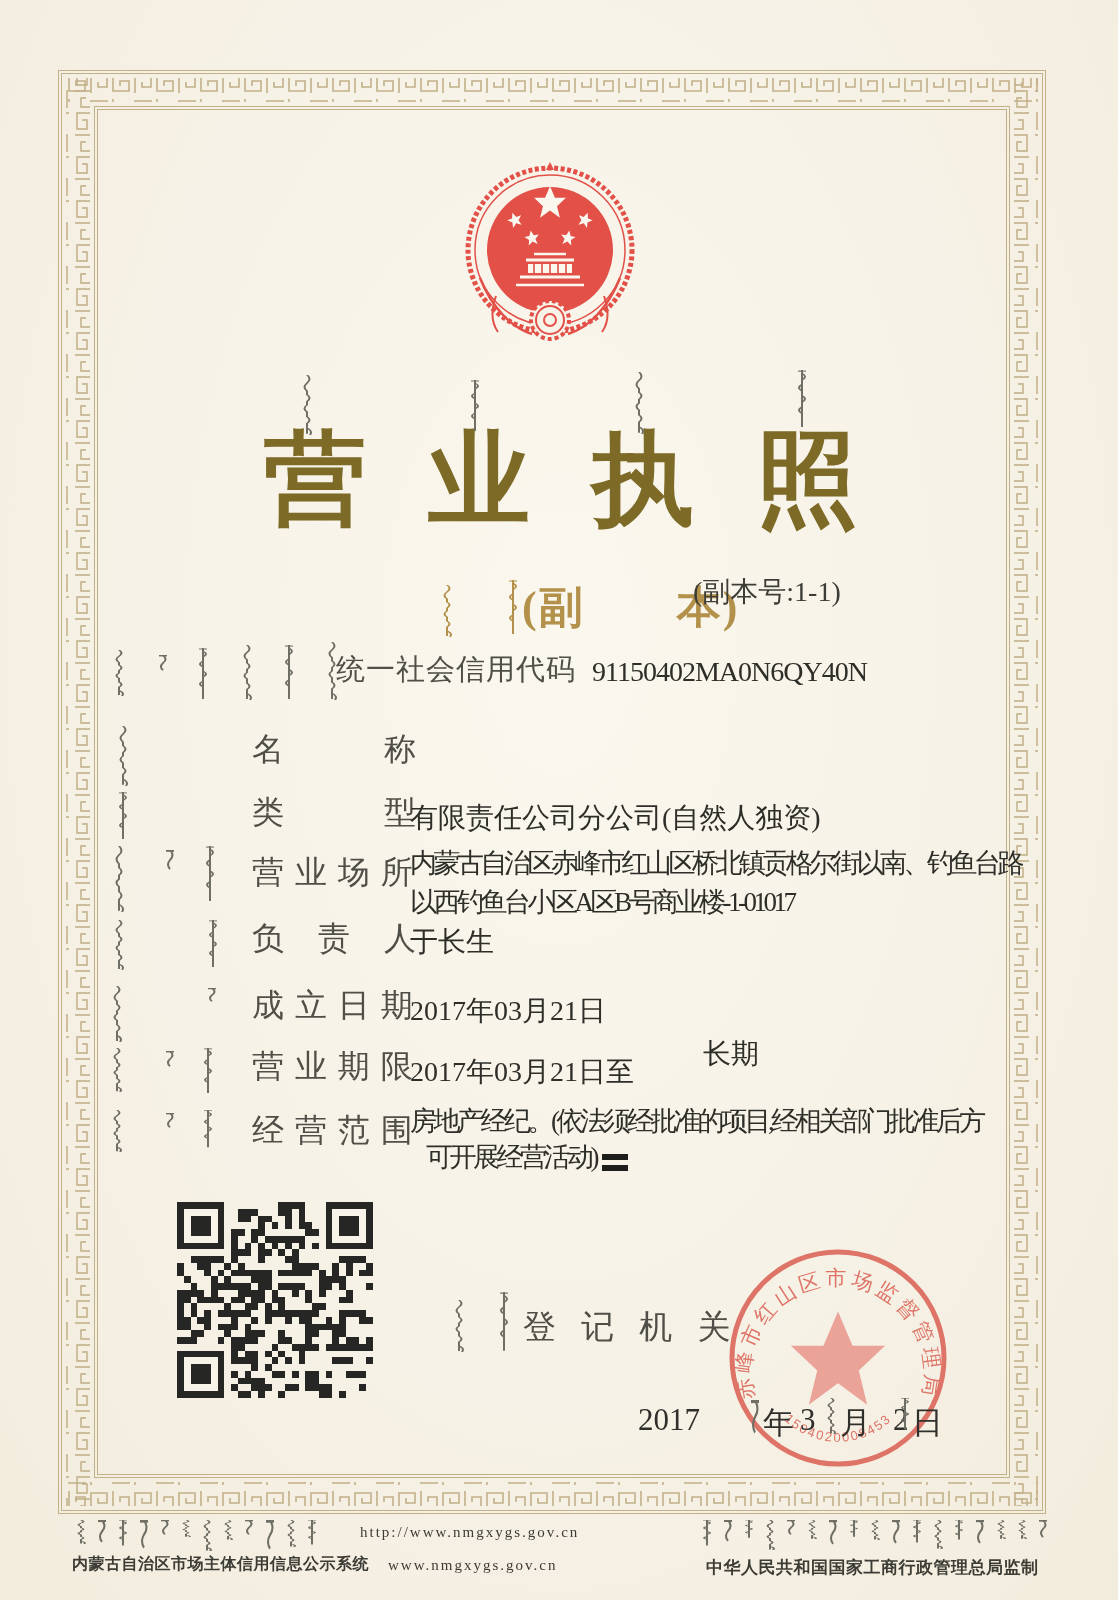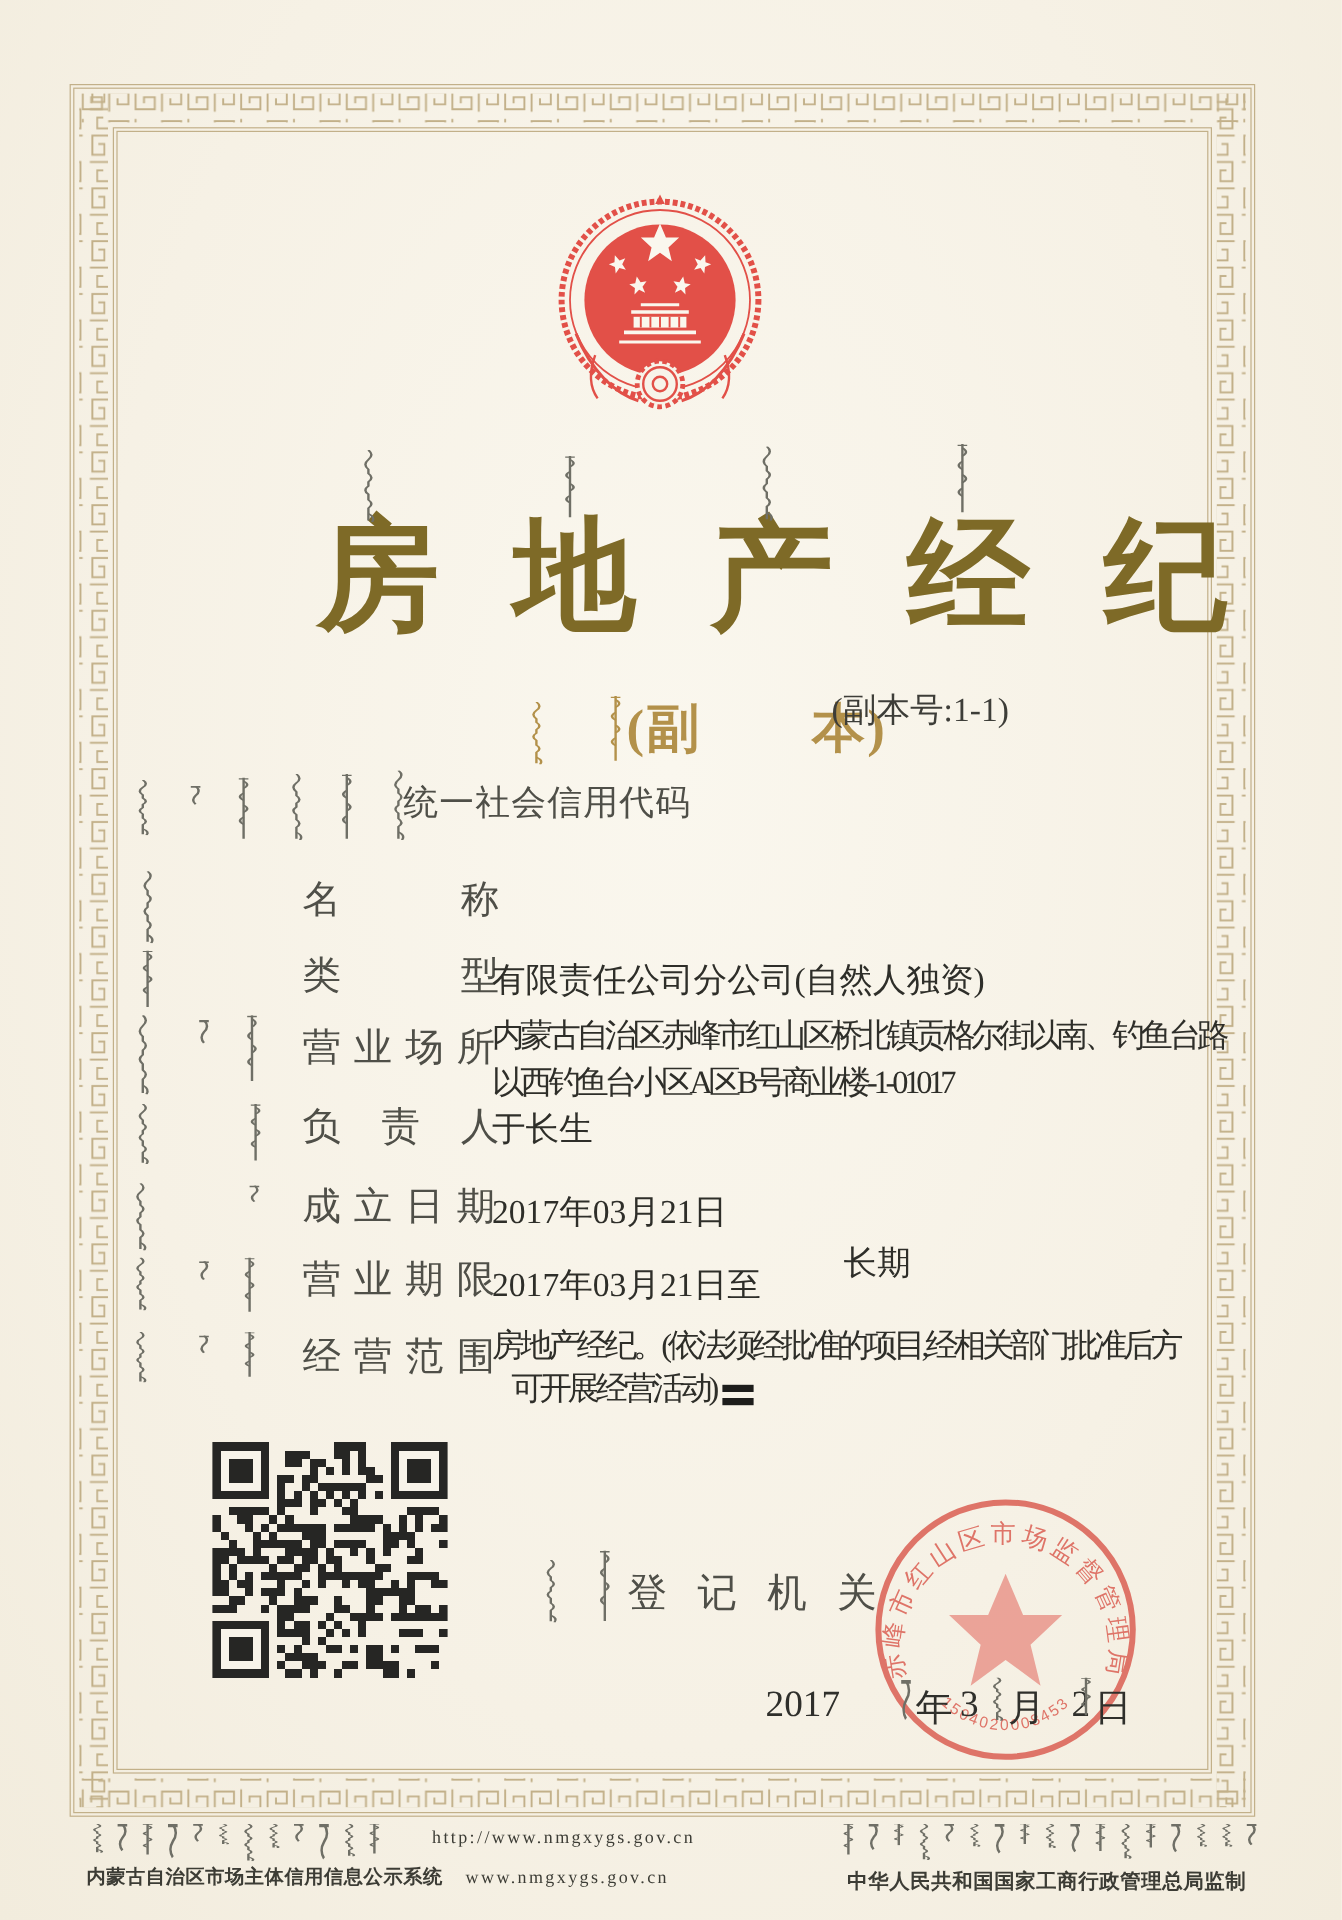--- a/index.html
+++ b/index.html
@@ -79,25 +79,26 @@
 
     <circle cx="88" cy="172" r="19" fill="#f7f3e9" stroke="#e25048" stroke-width="4" stroke-dasharray="4 3"></circle>
     <circle cx="88" cy="172" r="14" fill="#f7f3e9" stroke="#e25048" stroke-width="2"></circle>
     <circle cx="88" cy="172" r="6" fill="none" stroke="#e25048" stroke-width="2"></circle>
 
     <path d="M18,130 C30,160 50,180 70,186" fill="none" stroke="#e25048" stroke-width="2.5"></path>
     <path d="M158,130 C146,160 126,180 106,186" fill="none" stroke="#e25048" stroke-width="2.5"></path>
     <path d="M34,148 q-8,22 2,36 M142,148 q8,22 -2,36" fill="none" stroke="#e25048" stroke-width="2"></path>
   </svg>
 
-  <div class="abs title" style="left:264px;top:428px;">房地产经纪</div>
+  <div class="abs title" style="left:264px;top:428px;">营业执照</div>
   <div class="abs subtitle" style="left:522px;top:584px;">(副　　本)</div>
   <div class="abs copynum" style="left:693px;top:573px;">(副本号:1-1)</div>
 
   <div class="abs flabel" style="left:336px;top:655px;font-size:29px;">统一社会信用代码</div>
+  <div class="abs code" style="left:592px;top:656px;">91150402MA0N6QY40N</div>
 
   <div class="abs flabel" style="left:252px;top:733px;">名　　　称</div>
 
   <div class="abs flabel" style="left:252px;top:796px;">类　　　型</div>
   <div class="abs fvalue" style="left:410px;top:804px;">有限责任公司分公司(自然人独资)</div>
 
   <div class="abs flabel" style="left:252px;top:856px;">营 业 场 所</div>
   <div class="abs fvalue small" style="left:410px;top:850px;">内蒙古自治区赤峰市红山区桥北镇贡格尔街以南、钓鱼台路</div>
   <div class="abs fvalue small" style="left:410px;top:889px;">以西钓鱼台小区A区B号商业楼-1-01017</div>
 

